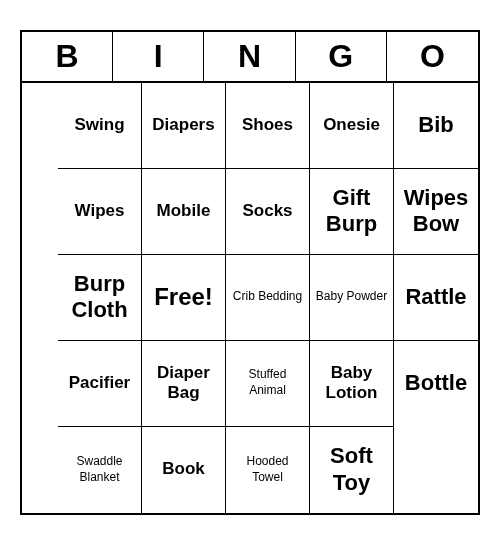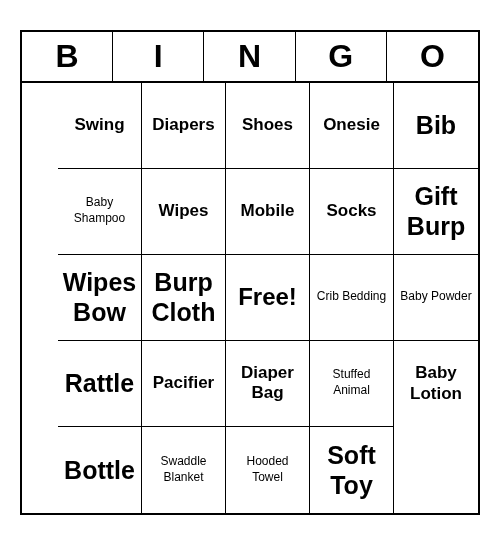--- a/index.html
+++ b/index.html
@@ -65,21 +65,21 @@
     .cell:nth-last-child(-n+5) {
       border-bottom: none;
     }
 
     .cell-text {
       font-size: 13px;
       line-height: 1.3;
     }
 
     .cell-text.large {
-      font-size: 25px;
+      font-size: 22px;
       font-weight: bold;
       line-height: 1.2;
     }
 
     .cell-text.medium {
       font-size: 17px;
       font-weight: bold;
       line-height: 1.2;
     }
 
@@ -112,23 +112,20 @@
         <span class="cell-text medium">Diapers</span>
       </div>
       <div class="cell">
         <span class="cell-text medium">Shoes</span>
       </div>
       <div class="cell">
         <span class="cell-text medium">Onesie</span>
       </div>
       <div class="cell">
         <span class="cell-text large">Bib</span>
-      </div>
-      <div class="cell">
-        <span class="cell-text small">Baby Shampoo</span>
       </div>
       <div class="cell">
         <span class="cell-text medium">Wipes</span>
       </div>
       <div class="cell">
         <span class="cell-text medium">Mobile</span>
       </div>
       <div class="cell">
         <span class="cell-text medium">Socks</span>
       </div>
@@ -165,19 +162,22 @@
       <div class="cell">
         <span class="cell-text medium">Baby Lotion</span>
       </div>
       <div class="cell">
         <span class="cell-text large">Bottle</span>
       </div>
       <div class="cell">
         <span class="cell-text small">Swaddle Blanket</span>
       </div>
       <div class="cell">
+        <span class="cell-text medium">Book</span>
+      </div>
+      <div class="cell">
         <span class="cell-text small">Hooded Towel</span>
       </div>
       <div class="cell">
         <span class="cell-text large">Soft Toy</span>
       </div>
     </div>
 </div>
 
 </body></html>

